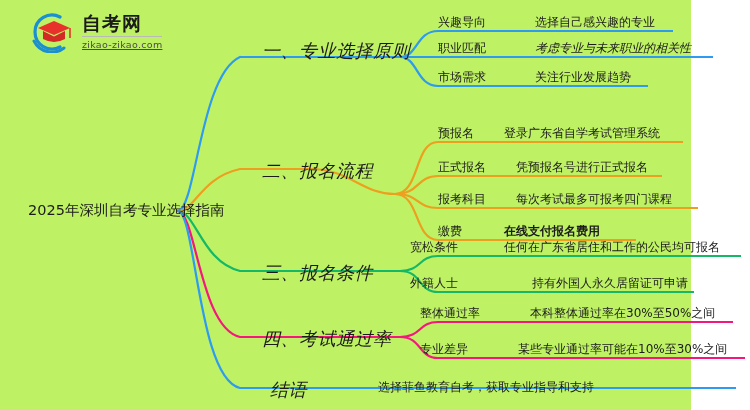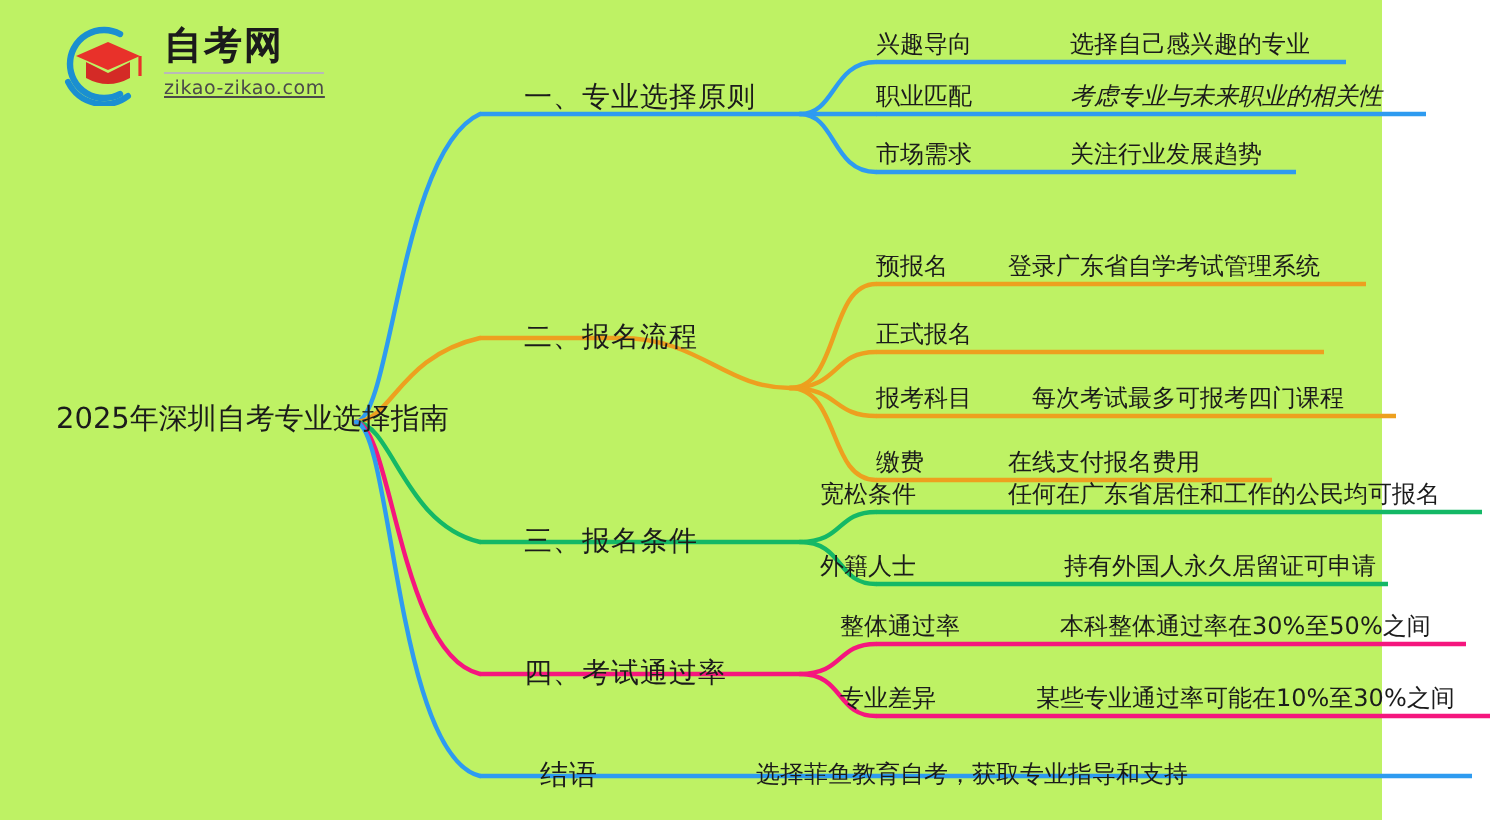--- a/index.html
+++ b/index.html
@@ -75,22 +75,23 @@
     line-height: 1;
   }
   #root-title {
     font-size: 14.5px;
     left: 4px;
     top: 203px;
     letter-spacing: 0px;
     margin-left: 24px;
   }
   .branch-label {
-    font-size: 14px;
+    font-size: 18px;
     letter-spacing: 0.5px;
+    font-style: italic;
   }
   .leaf-label {
     font-size: 12px;
   }
   .leaf-desc {
     font-size: 12px;
   }
 </style>
 </head>
 <body>
@@ -166,26 +167,27 @@
 
   <div class="node-text leaf-label" style="left:438px; top:71px;">市场需求</div>
   <div class="node-text leaf-desc" style="left:535px; top:71px;">关注行业发展趋势</div>
 
   <div class="node-text branch-label" style="left:262px; top:162px;">二、报名流程</div>
 
   <div class="node-text leaf-label" style="left:438px; top:127px;">预报名</div>
   <div class="node-text leaf-desc" style="left:504px; top:127px;">登录广东省自学考试管理系统</div>
 
   <div class="node-text leaf-label" style="left:438px; top:161px;">正式报名</div>
+  <div class="node-text leaf-desc" style="left:516px; top:161px;">凭预报名号进行正式报名</div>
 
   <div class="node-text leaf-label" style="left:438px; top:193px;">报考科目</div>
   <div class="node-text leaf-desc" style="left:516px; top:193px;">每次考试最多可报考四门课程</div>
 
   <div class="node-text leaf-label" style="left:438px; top:225px;">缴费</div>
-  <div class="node-text leaf-desc" style="left:504px; top:225px;">在线支付报名费用</div>
+  <div class="node-text leaf-desc" style="left:504px; top:225px;font-weight:bold;">在线支付报名费用</div>
 
   <div class="node-text branch-label" style="left:262px; top:264px;">三、报名条件</div>
 
   <div class="node-text leaf-label" style="left:410px; top:241px;">宽松条件</div>
   <div class="node-text leaf-desc" style="left:504px; top:241px;">任何在广东省居住和工作的公民均可报名</div>
 
   <div class="node-text leaf-label" style="left:410px; top:277px;">外籍人士</div>
   <div class="node-text branch-label" style="left:262px; top:330px;">四、考试通过率</div>
 
   <div class="node-text leaf-desc" style="left:532px; top:277px;">持有外国人永久居留证可申请</div>

